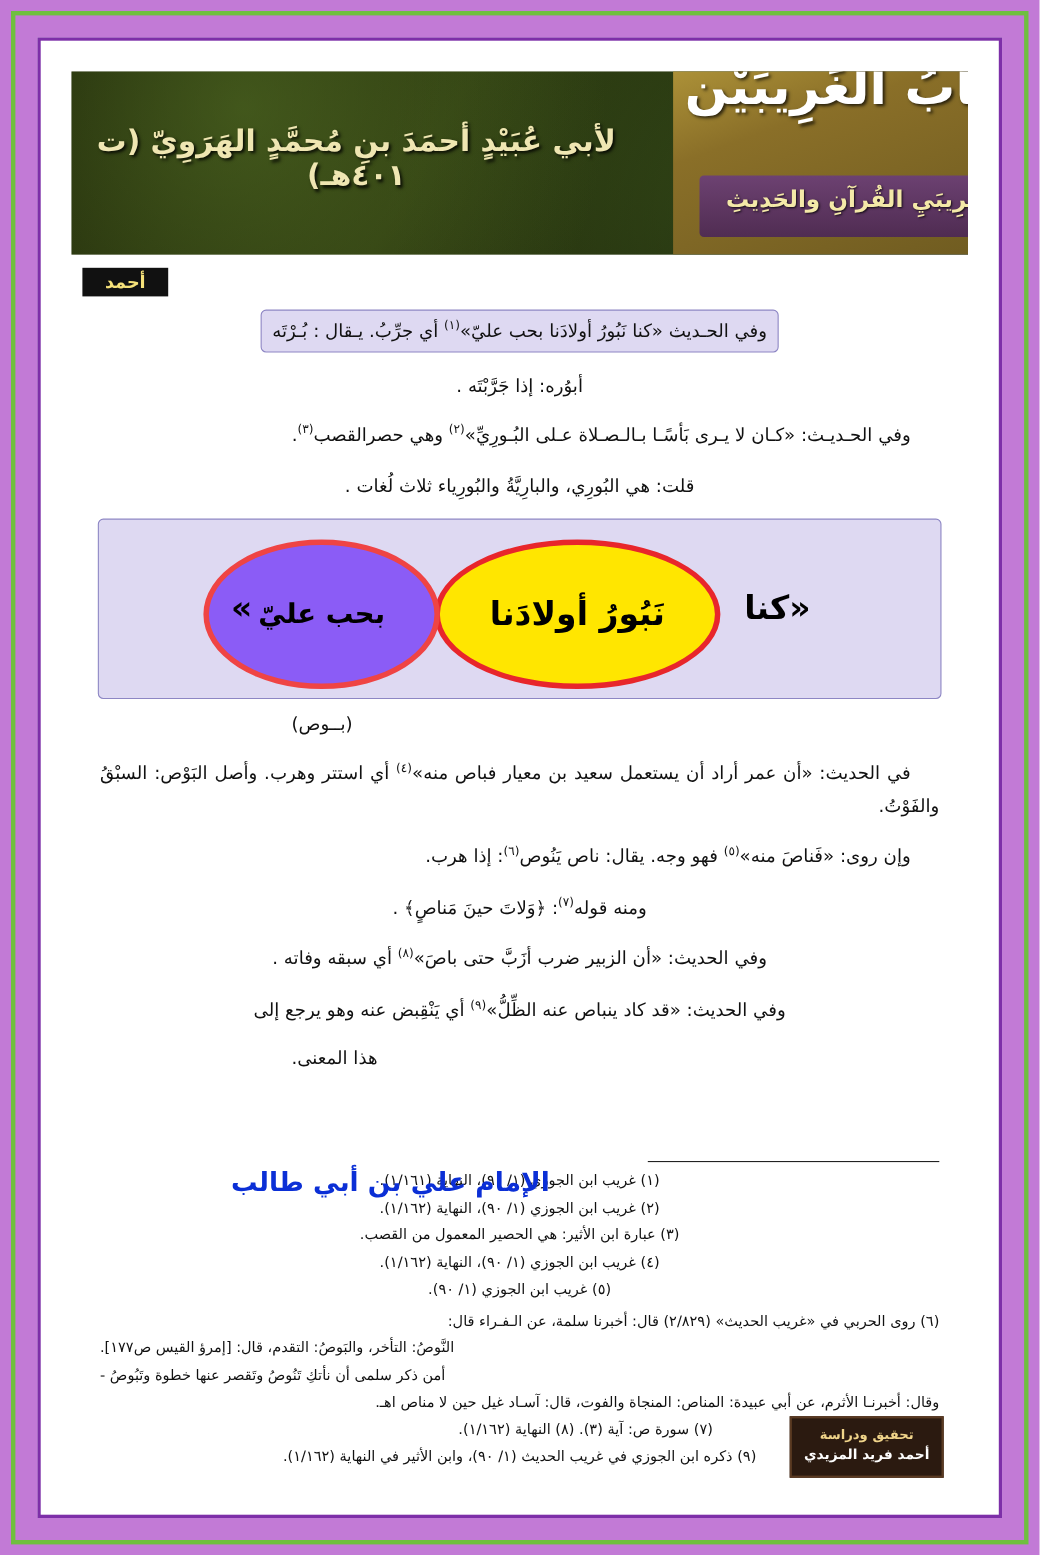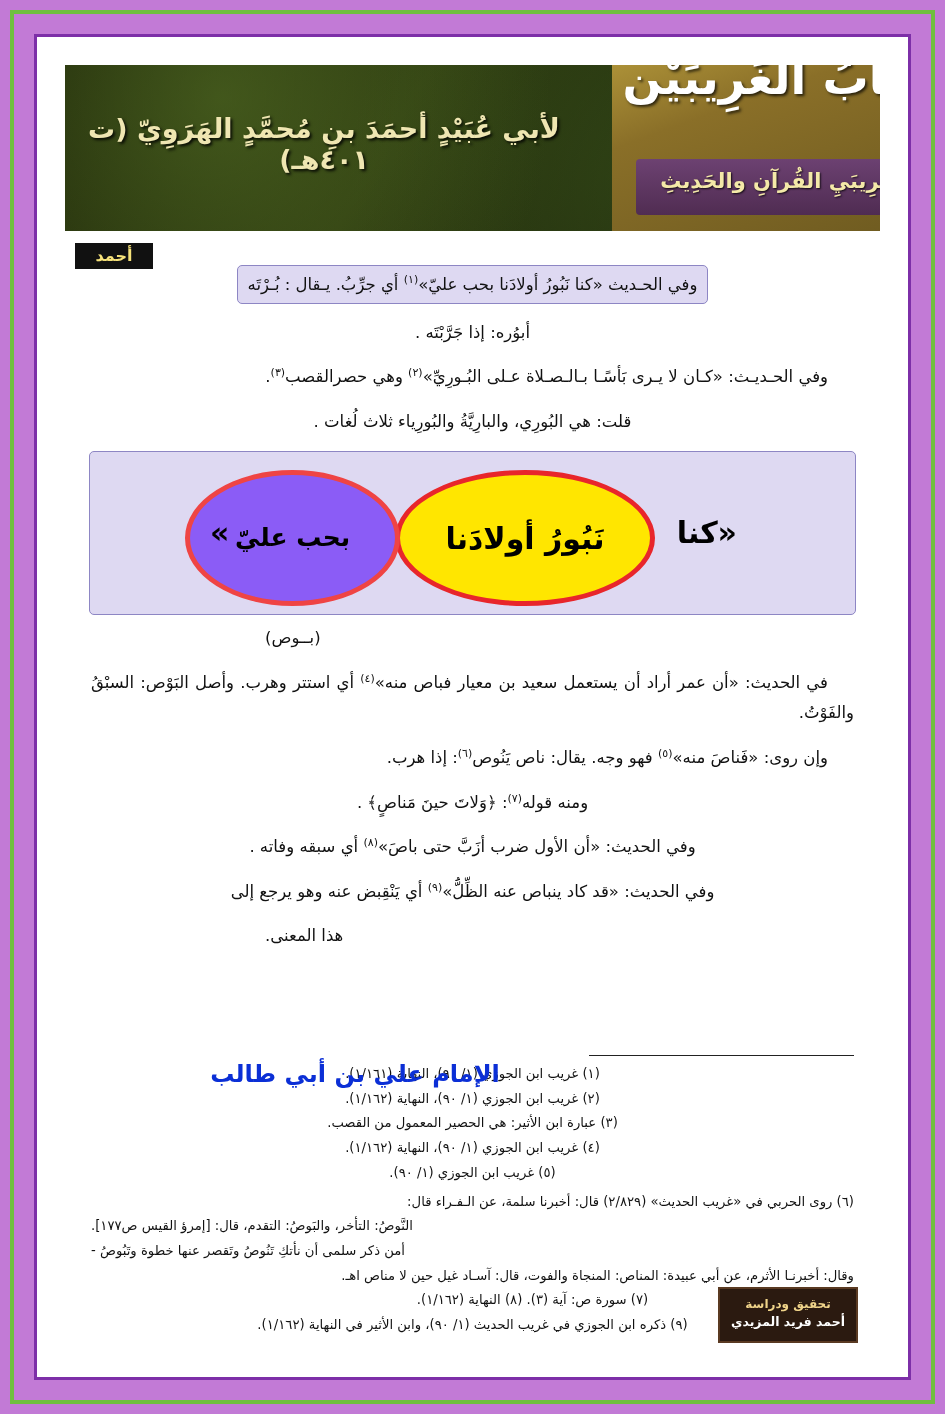--- a/index.html
+++ b/index.html
@@ -136,21 +136,21 @@
     font-size: 16.5px;
     color: #111;
     line-height: 1.85;
   }
   .para {
     margin: 0 0 14px 0;
     padding: 0 26px;
     text-align: justify;
   }
   .para.indent { text-indent: 26px; }
-  .para.center { text-align: center; }
+  .para.center { text-align: center; margin-top: 16px; }
 
   .highlight-box {
     display: inline-block;
     background: #ded9f2;
     border: 1px solid #8d86c4;
     border-radius: 5px;
     padding: 5px 10px;
     line-height: 1.6;
   }
 
@@ -319,21 +319,21 @@
 
           <p class="para indent">
             <span>وإن روى: </span><span>«فَناصَ منه»</span><sup class="ref">(٥)</sup><span> فهو وجه. يقال: ناص يَنُوص</span><sup class="ref">(٦)</sup><span>: إذا هرب.</span>
           </p>
 
           <p class="para center">
             <span>ومنه قوله</span><sup class="ref">(٧)</sup><span>: ﴿وَلاتَ حينَ مَناصٍ﴾ .</span>
           </p>
 
           <p class="para center">
-            <span>وفي الحديث: </span><span>«أن الأول ضرب أزَبَّ حتى باصَ»</span><sup class="ref">(٨)</sup><span> أي سبقه وفاته .</span>
+            <span>وفي الحديث: </span><span>«أن الزبير ضرب أزَبَّ حتى باصَ»</span><sup class="ref">(٨)</sup><span> أي سبقه وفاته .</span>
           </p>
 
           <p class="para center">
             <span>وفي الحديث: </span><span>«قد كاد ينباص عنه الظِّلُّ»</span><sup class="ref">(٩)</sup><span> أي يَنْقِبض عنه وهو يرجع إلى</span>
           </p>
 
           <p class="para" style="text-align:left; padding-left:200px;">هذا المعنى.</p>
         </div>
 
         <div class="footnotes">

